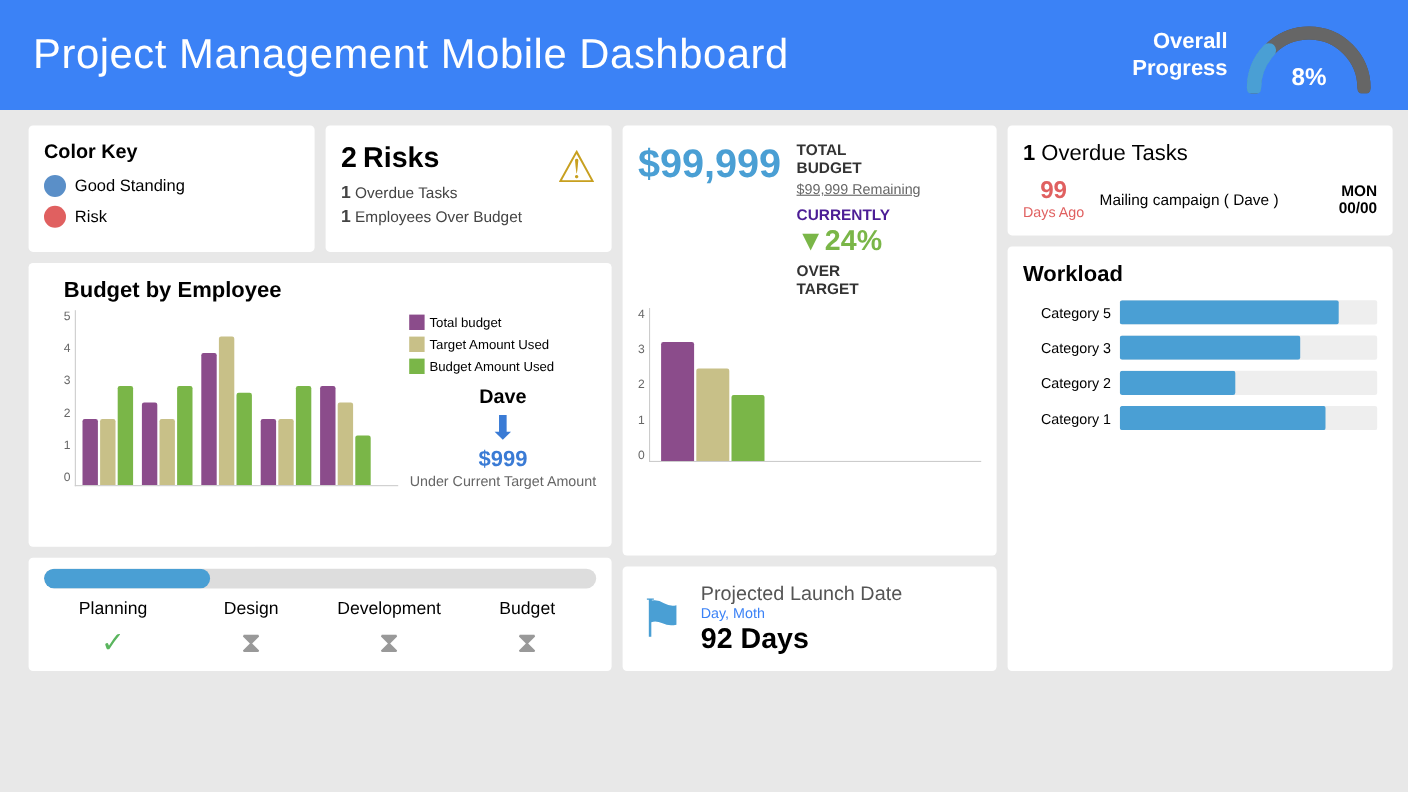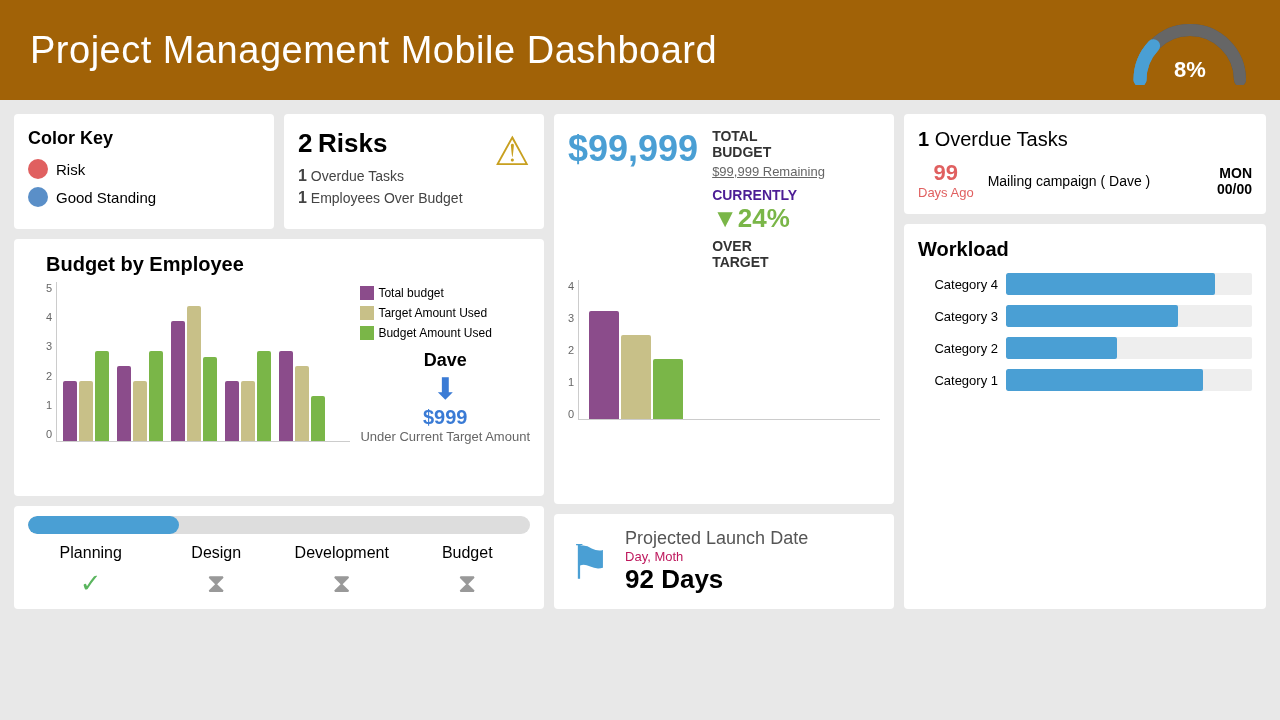--- a/index.html
+++ b/index.html
@@ -1,20 +1,20 @@
 <!DOCTYPE html>
 <html><head>
   <meta charset="utf-8">
   <style>
     * { box-sizing: border-box; margin: 0; padding: 0; }
     body { font-family: 'Segoe UI', Arial, sans-serif; background: #e8e8e8; width: 1280px; height: 720px; overflow: hidden; }
 
     
     .header {
-      background: #a16207;
+      background: #3b82f6;
       color: white;
       padding: 18px 30px;
       display: flex;
       align-items: center;
       justify-content: space-between;
       height: 100px;
     }
     .header-title {
       font-size: 38px;
       font-weight: 300;
@@ -52,20 +52,21 @@
     }
 
     
     .content {
       padding: 14px;
       display: grid;
       grid-template-columns: 530px 340px 1fr;
       grid-template-rows: auto auto auto;
       gap: 10px;
       height: calc(720px - 100px);
+      margin-left: 12px;
     }
 
     .card {
       background: white;
       border-radius: 4px;
       padding: 14px;
     }
 
     .color-key-card {
       padding: 14px;
@@ -270,21 +271,21 @@
       font-size: 48px;
       color: #4a9fd4;
     }
     .launch-info {}
     .launch-title {
       font-size: 18px;
       color: #555;
     }
     .launch-sub {
       font-size: 13px;
-      color: #be185d;
+      color: #3b82f6;
     }
     .launch-days {
       font-size: 26px;
       font-weight: 700;
     }
 
     .overdue-card {
       padding: 14px;
     }
     .overdue-title {
@@ -353,20 +354,21 @@
       background: #4a9fd4;
       border-radius: 2px;
     }
   </style>
 </head>
 <body>
 
 <div class="header">
   <h1 class="header-title">Project Management Mobile Dashboard</h1>
   <div class="overall-progress">
+    <div class="overall-progress-label">Overall<br>Progress</div>
     <div class="gauge-container">
       <svg width="120" height="70" viewBox="0 0 120 70">
 
         <path d="M10,65 A50,50 0 0,1 110,65" fill="none" stroke="#555" stroke-width="12" stroke-linecap="round"></path>
 
         <path d="M10,65 A50,50 0 0,1 110,65" fill="none" stroke="#555" stroke-width="12" stroke-dasharray="157" stroke-dashoffset="119" stroke-linecap="round" opacity="0"></path>
 
         <path d="M10,65 A50,50 0 0,1 110,65" fill="none" stroke="#4a9fd4" stroke-width="13" stroke-dasharray="157" stroke-dashoffset="119" stroke-linecap="round"></path>
 
         <path d="M10,65 A50,50 0 0,1 110,65" fill="none" stroke="#666" stroke-width="12" stroke-dasharray="157 0" stroke-linecap="round"></path>
@@ -380,26 +382,26 @@
 
 <div class="content">
 
   <div style="grid-column:1; display:flex; flex-direction:column; gap:10px;">
 
     <div style="display:grid; grid-template-columns:1fr 1fr; gap:10px;">
 
       <div class="card color-key-card">
         <div class="color-key-title">Color Key</div>
         <div class="key-item">
+          <div class="key-dot" style="background:#5a8fc8;"></div>
+          <span class="key-label">Good Standing</span>
+        </div>
+        <div class="key-item">
           <div class="key-dot" style="background:#e06060;"></div>
           <span class="key-label">Risk</span>
-        </div>
-        <div class="key-item">
-          <div class="key-dot" style="background:#5a8fc8;"></div>
-          <span class="key-label">Good Standing</span>
         </div>
       </div>
 
       <div class="card risks-card">
         <div class="risks-title">
           <span>2</span> <span>Risks</span>
         </div>
         <div class="warning-icon">⚠</div>
         <div class="risk-item">
           <strong>1</strong>
@@ -573,21 +575,21 @@
         </div>
         <div class="task-desc">Mailing campaign ( Dave )</div>
         <div class="task-date">MON<br>00/00</div>
       </div>
     </div>
 
     <div class="card workload-card">
       <div class="workload-title">Workload</div>
       <div>
         <div class="wl-row">
-          <span class="wl-label">Category 4</span>
+          <span class="wl-label">Category 5</span>
           <div class="wl-bar-outer">
             <div class="wl-bar-inner" style="width:85%;"></div>
           </div>
         </div>
         <div class="wl-row">
           <span class="wl-label">Category 3</span>
           <div class="wl-bar-outer">
             <div class="wl-bar-inner" style="width:70%;"></div>
           </div>
         </div>

